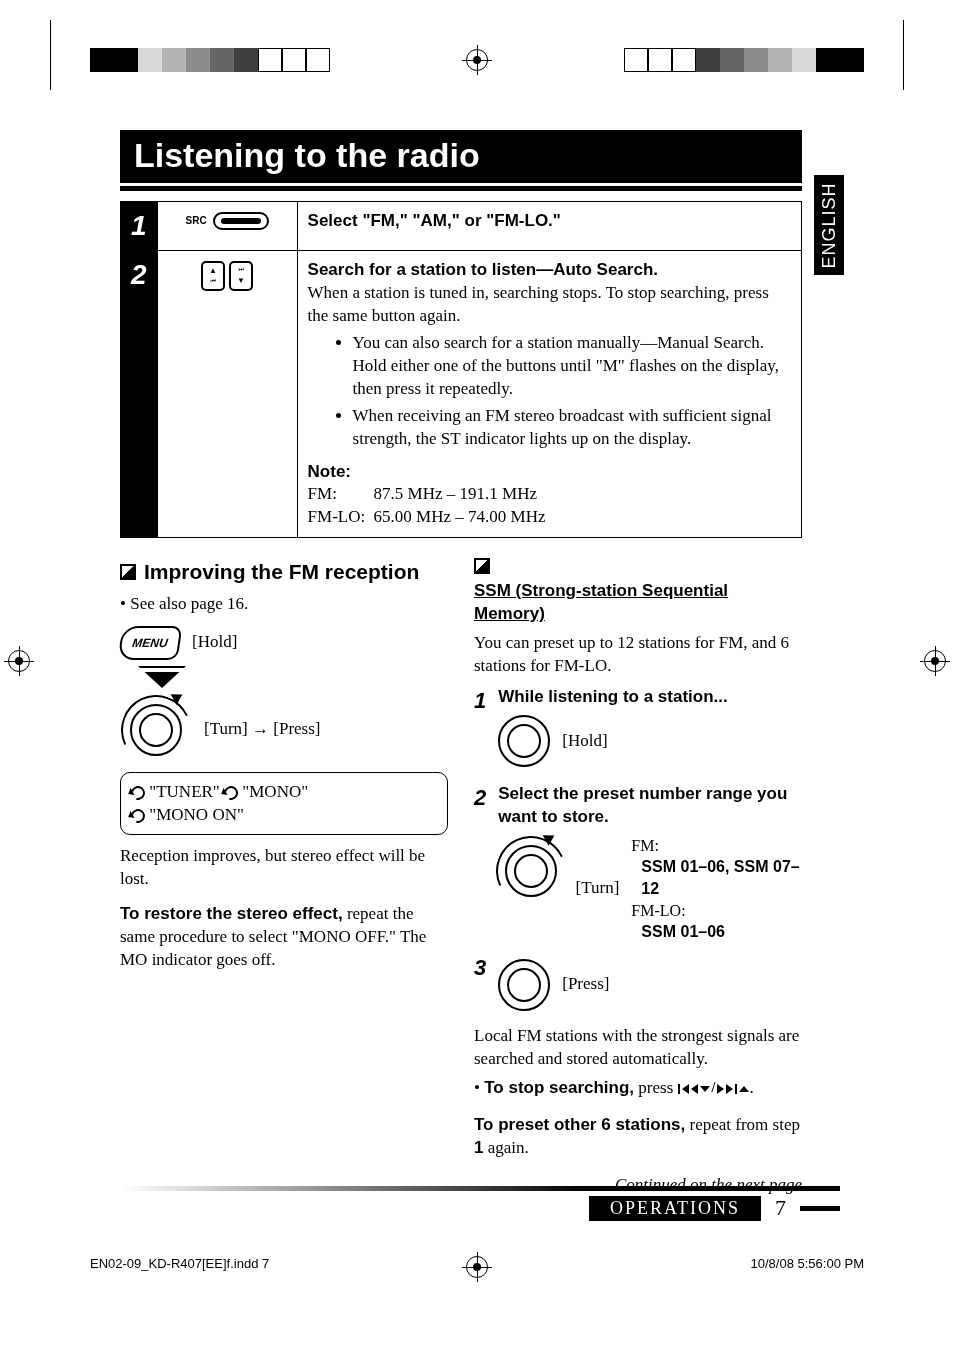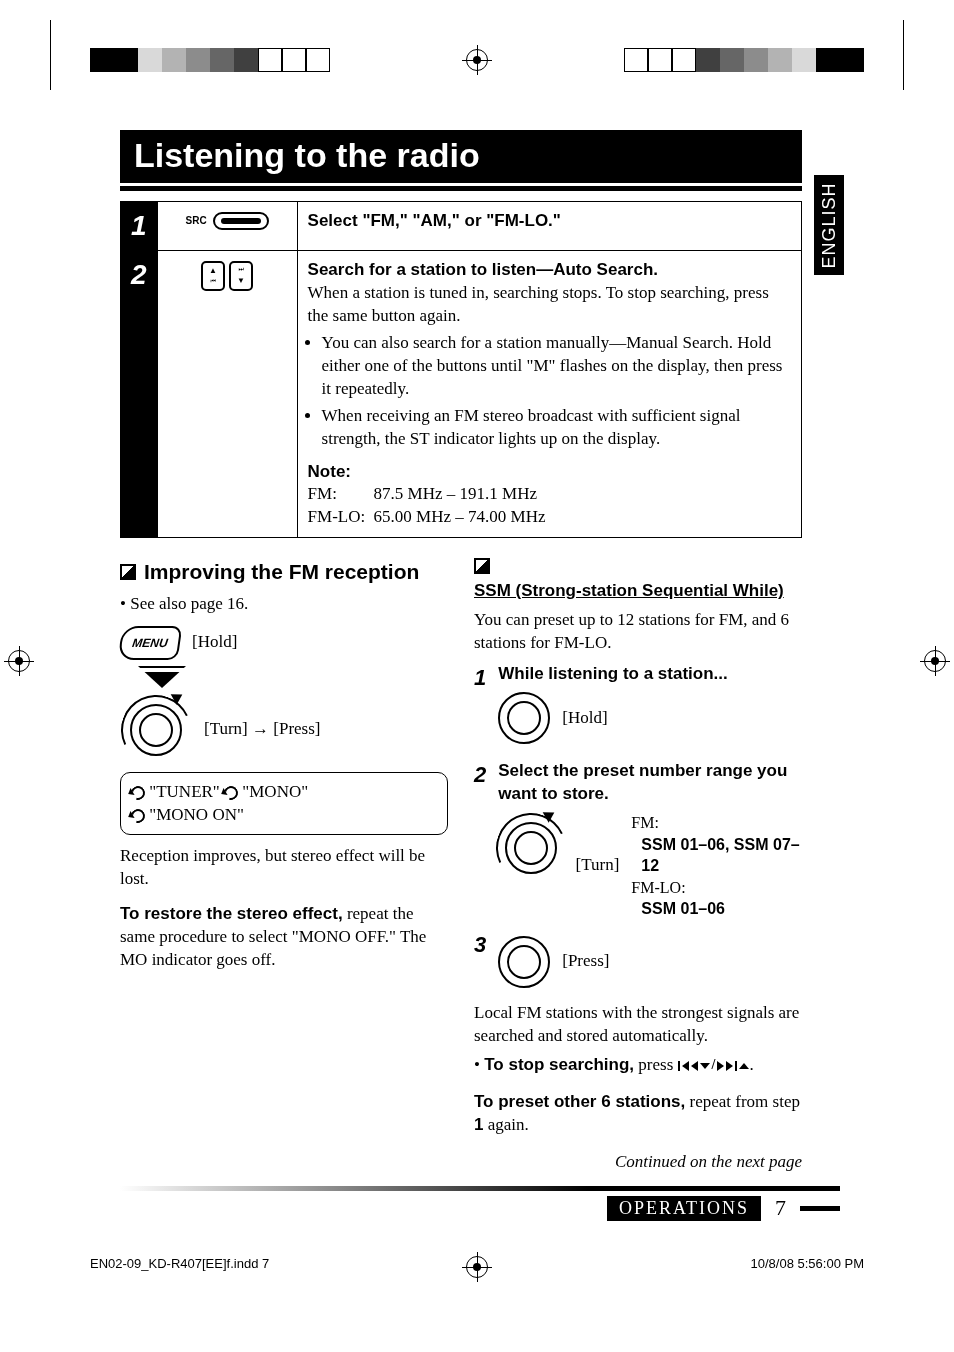--- a/index.html
+++ b/index.html
@@ -38,21 +38,21 @@
   .title-underline { height:5px; background:#000; width: 682px; margin-top:3px;}
 
   
   table.steps { width: 682px; border-collapse: collapse; margin-top: 10px; }
   table.steps td { border: 1px solid #000; vertical-align: top; padding: 8px 10px; }
   td.num { width: 36px; background:#000; color:#fff; text-align:center; font-family: Arial, sans-serif; font-size: 28px; font-weight:700; font-style: italic; padding:4px 0 8px 0;}
   td.icon-cell { width: 140px; text-align:center; }
   td.body-cell { font-size: 17px; line-height: 1.35; }
   td.body-cell .lead { font-weight: 700; font-family: Arial, sans-serif; font-size: 17px;}
   td.body-cell ul { margin: 4px 0 0 14px; }
-  td.body-cell li { margin-bottom: 4px; }
+  td.body-cell li { margin-bottom: 4px; margin-left: 31px; }
   .note-block { margin-top: 10px; }
   .note-block .note-head { font-weight: 700; font-family: Arial, sans-serif;}
   .note-row { display:flex; gap: 8px; font-size:17px;}
   .note-row .k { width: 58px; }
 
   
   .cols { display:flex; gap: 26px; margin-top: 20px; width: 682px; }
   .col { flex:1; font-size:17px; line-height:1.35; }
   .sec-head { display:flex; align-items:center; gap:8px; margin-bottom:6px;}
   .sec-head .box { width:16px; height:16px; border:2px solid #000; background: linear-gradient(135deg, #fff 48%, #000 50%);}
@@ -102,21 +102,21 @@
 
   .updown-btns { display:inline-flex; gap:4px;}
   .ud { width:24px; height:30px; border:2px solid #000; border-radius:5px; display:flex; flex-direction:column; align-items:center; justify-content:space-around; padding:2px 0; font-size:8px;}
 
   .cont-note { font-style: italic; text-align: right; margin-top: 14px; font-size:17px;}
 
   
   .footer-band { position:absolute; left:120px; width:720px; top: 1186px;}
   .grad-line { height:5px; background: linear-gradient(90deg, #fff 0%, #000 65%, #000 100%);}
   .ops-row { display:flex; align-items:center; justify-content:flex-end; gap:14px; margin-top:4px;}
-  .ops-lbl { background:#000; color:#fff; padding:2px 12px; font-size:18px; letter-spacing:2px; }
+  .ops-lbl { background:#000; color:#fff; padding:2px 21px; font-size:18px; letter-spacing:2px; }
   .ops-num { font-size:22px;}
   .ops-tail { width:40px; height:5px; background:#000; align-self:center;}
 
   .print-foot { position:absolute; left:90px; right:90px; top: 1256px; display:flex; justify-content:space-between; font-size:13px; font-family: Arial, sans-serif; color:#000;}
   .print-foot .center { position:absolute; left:50%; transform:translateX(-50%);}
 
   .rot-icon { width:14px; height:14px; border:2px solid #000; border-radius:50%; border-left-color:transparent; display:inline-block; transform: rotate(-30deg); position:relative; vertical-align:middle;}
   .rot-icon::after { content:""; position:absolute; top:-3px; left:-4px; width:0; height:0; border-top:4px solid transparent; border-bottom:4px solid transparent; border-right:5px solid #000;}
 </style>
 </head>
@@ -276,21 +276,21 @@
 
       <p style="margin-top:12px;">
         <span class="b">To restore the stereo effect,</span><span> repeat the same procedure to select "MONO OFF." The MO indicator goes off.</span>
       </p>
     </div>
 
     <div class="col">
       <div class="sec-head">
         <div class="box"></div>
       </div>
-      <div class="underline" style="margin-bottom:6px;">SSM (Strong-station Sequential While)</div>
+      <div class="underline" style="margin-bottom:6px;">SSM (Strong-station Sequential Memory)</div>
       <p>You can preset up to 12 stations for FM, and 6 stations for FM-LO.</p>
 
       <div style="margin-top:8px;">
         <span class="stepnum">1</span>
         <div class="step-body">
           <span class="b">While listening to a station...</span>
           <div class="diag-row" style="margin-top:6px;">
             <div class="knob">
                   <div class="inner"></div>
                 </div>

